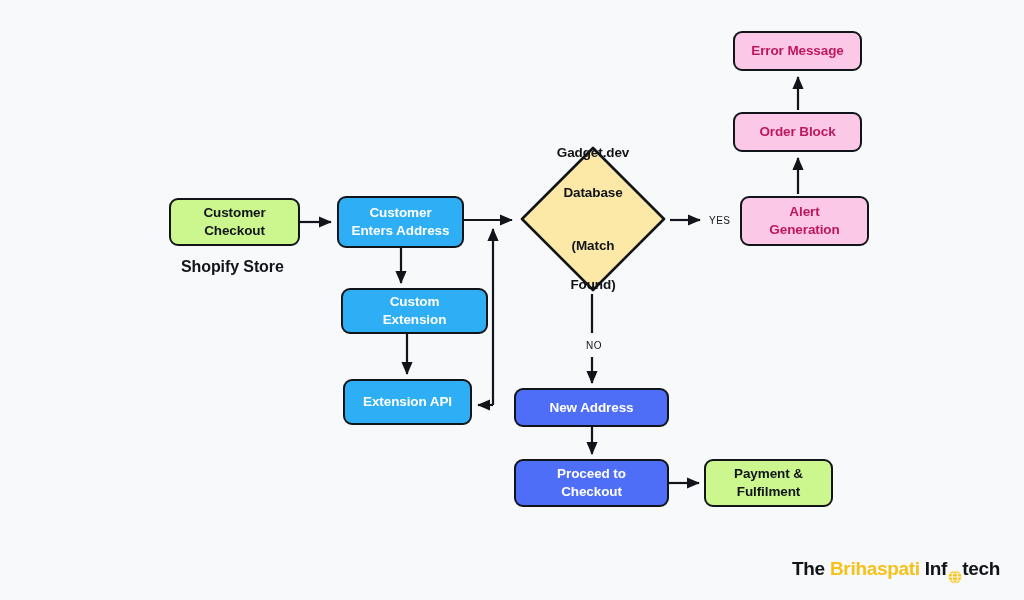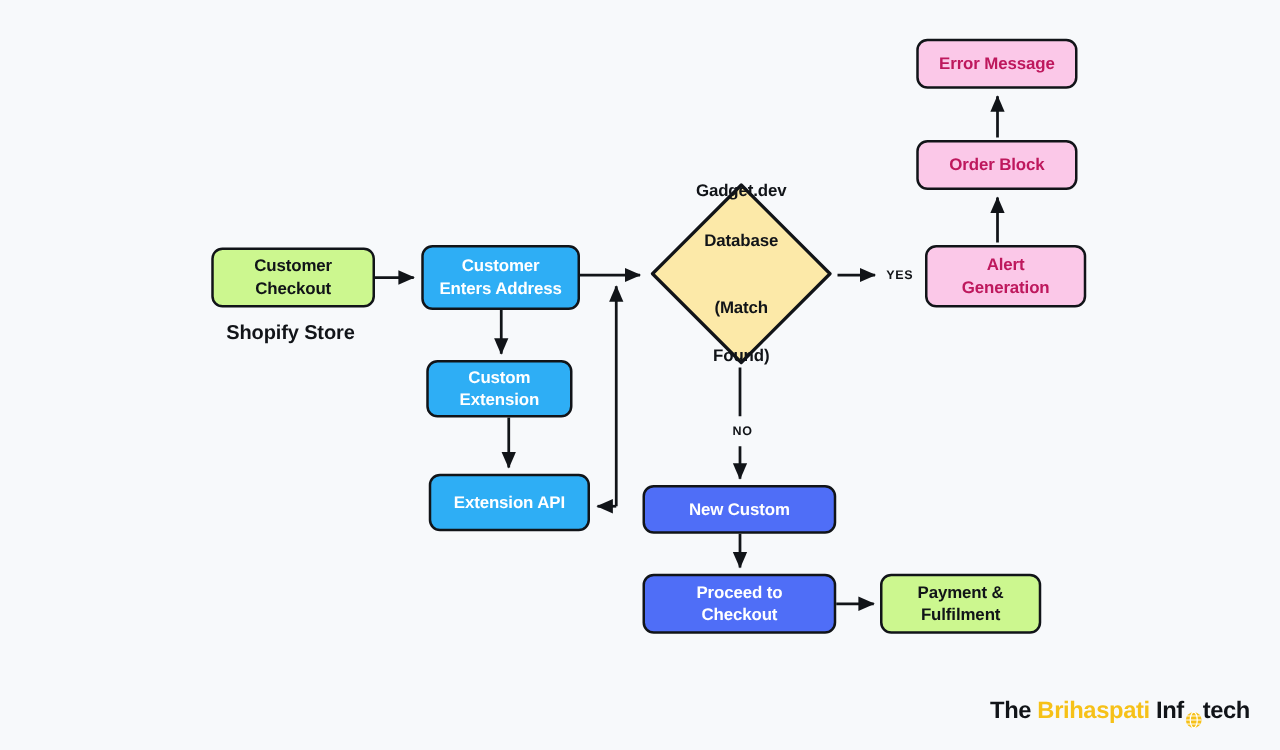--- a/index.html
+++ b/index.html
@@ -96,21 +96,21 @@
     font-size: 16px;
     color: #111418;
     letter-spacing: -0.1px;
     white-space: nowrap;
     z-index: 3;
   }
   
   .edge-label {
     position: absolute;
     background: #f7f9fb;
-    font-weight: 700;
+    font-weight: 400;
     font-size: 10px;
     letter-spacing: 0.5px;
     color: #111418;
     padding: 3px 6px;
     z-index: 4;
     white-space: nowrap;
   }
   
   #brand {
     position: absolute;
@@ -204,33 +204,33 @@
     </span>
   </div>
 
   <div class="node node-lightblue" style="left:337px; top:196px; width:127px; height:52px;">
     <span>
       <span>Customer</span><br>
       <span>Enters Address</span>
     </span>
   </div>
 
-  <div class="node node-lightblue" style="left:341px; top:288px; width:117px; height:46px;">
+  <div class="node node-lightblue" style="left:341px; top:288px; width:147px; height:46px;">
     <span>
       <span>Custom</span><br>
       <span>Extension</span>
     </span>
   </div>
 
   <div class="node node-lightblue" style="left:343px; top:379px; width:129px; height:46px;">
     <span>Extension API</span>
   </div>
 
   <div class="node node-darkblue" style="left:514px; top:388px; width:155px; height:39px;">
-    <span>New Custom</span>
+    <span>New Address</span>
   </div>
 
   <div class="node node-darkblue" style="left:514px; top:459px; width:155px; height:48px;">
     <span>
       <span>Proceed to</span><br>
       <span>Checkout</span>
     </span>
   </div>
 
   <div class="node node-green" style="left:704px; top:459px; width:129px; height:48px;">

